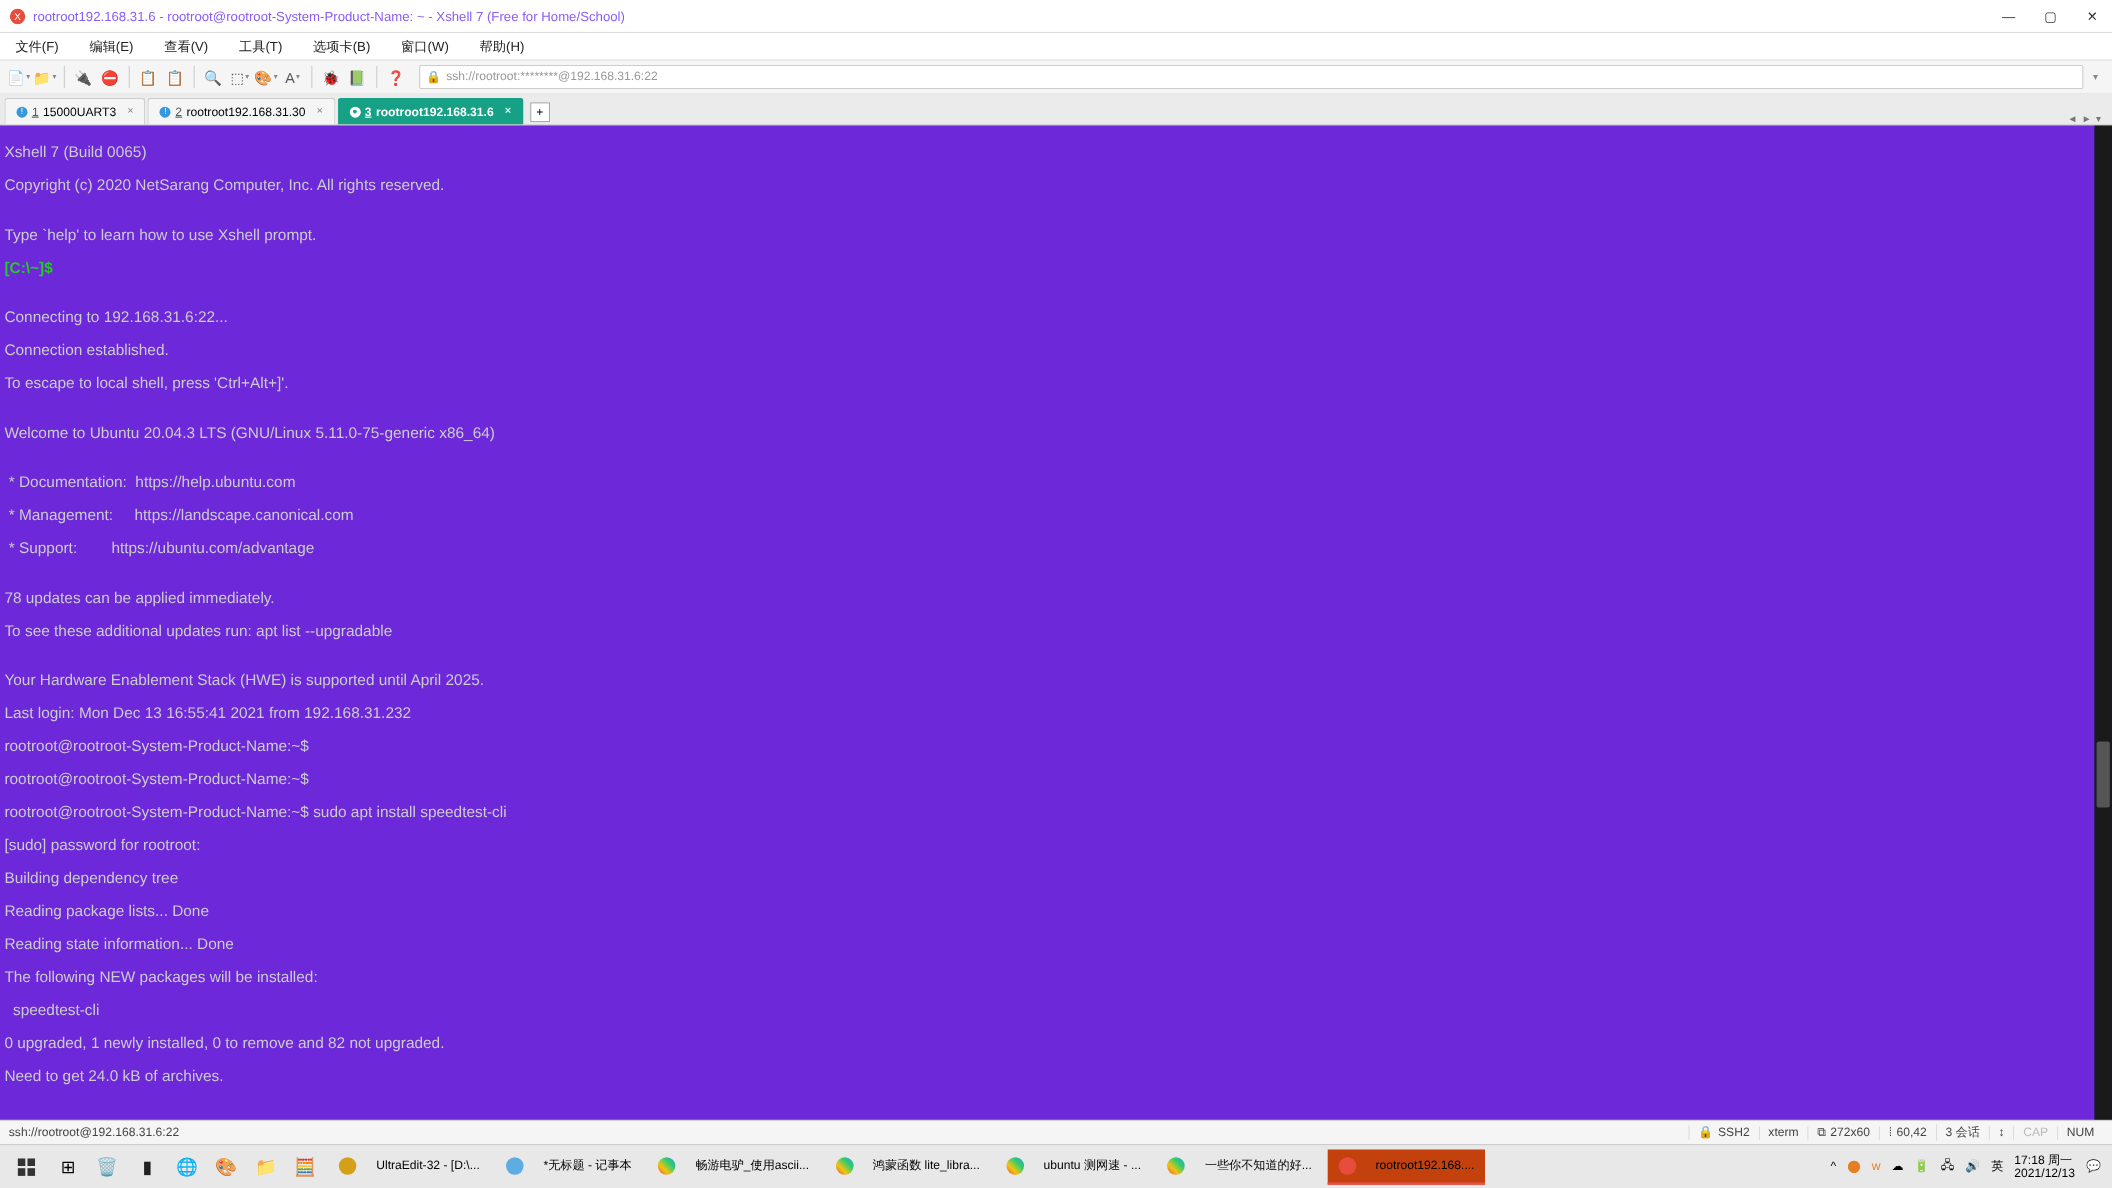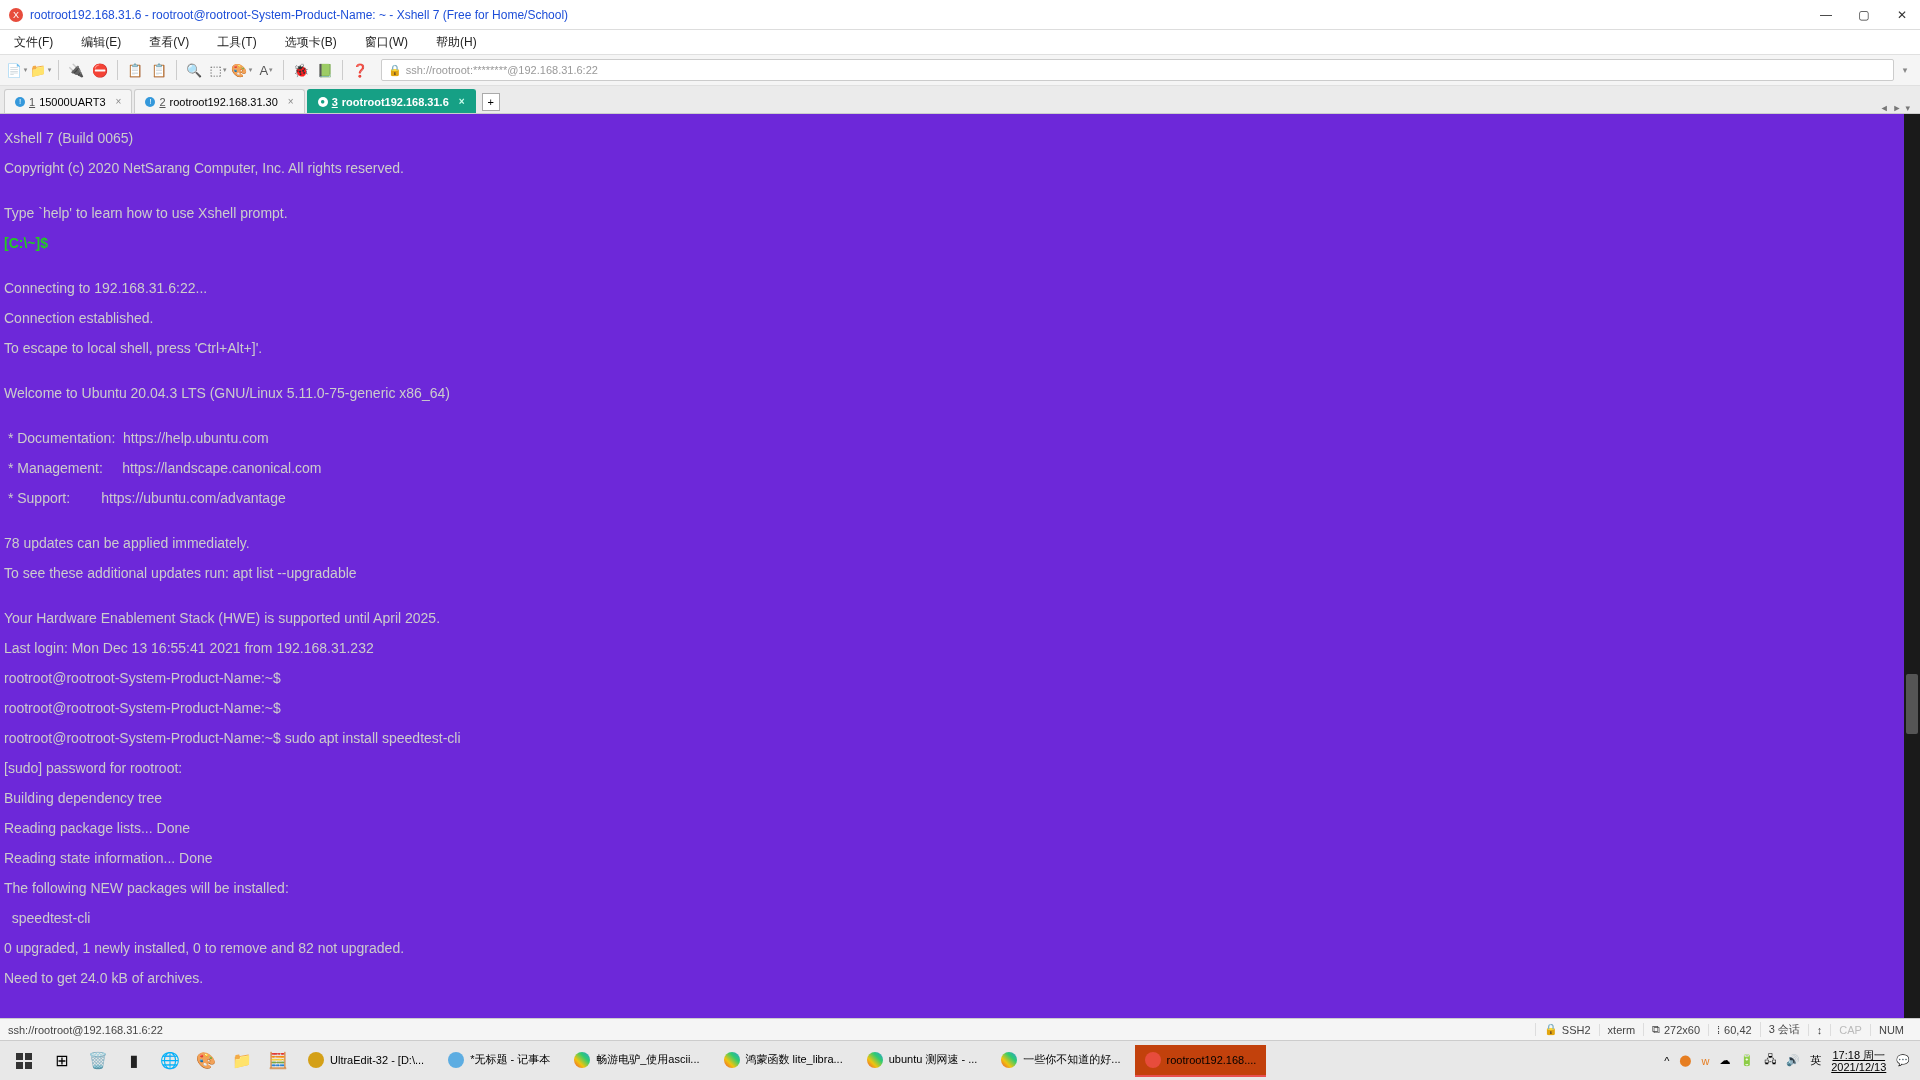--- a/index.html
+++ b/index.html
@@ -1,19 +1,19 @@
 <!DOCTYPE html>
 <html><head>
 <meta charset="utf-8">
 <style>
 * { margin:0; padding:0; box-sizing:border-box; font-family:"Segoe UI",Tahoma,sans-serif; }
 html,body { width:1920px; height:1080px; overflow:hidden; background:#fff; }
 .titlebar { height:30px; background:#fff; display:flex; align-items:center; padding:0 8px; border-bottom:1px solid #ddd; }
 .titlebar .app-icon { width:16px; height:16px; margin-right:6px; }
-.titlebar .title { font-size:12px; color:#1d4ed8; flex:1; }
+.titlebar .title { font-size:12px; color:#8b5cf6; flex:1; }
 .titlebar .win-btns { display:flex; gap:18px; }
 .titlebar .win-btn { width:20px; height:20px; display:flex; align-items:center; justify-content:center; font-size:12px; color:#333; cursor:pointer; }
 .menubar { height:24px; background:#fff; display:flex; align-items:center; padding:0 8px; font-size:12px; gap:16px; }
 .menubar .menu-item { padding:2px 6px; cursor:pointer; color:#222; }
 .toolbar { height:32px; background:#f5f5f5; border-top:1px solid #e0e0e0; border-bottom:1px solid #e0e0e0; display:flex; align-items:center; padding:0 6px; gap:2px; }
 .toolbar .tb-btn { width:22px; height:22px; display:flex; align-items:center; justify-content:center; cursor:pointer; border-radius:2px; font-size:13px; color:#555; }
 .toolbar .tb-btn .drop { font-size:7px; color:#888; margin-left:1px; }
 .toolbar .sep { width:1px; height:20px; background:#ccc; margin:0 4px; }
 .toolbar .addr { flex:1; height:22px; background:#fff; border:1px solid #ccc; border-radius:2px; display:flex; align-items:center; padding:0 6px; font-size:11px; color:#999; margin-left:8px; }
 .toolbar .addr .lock { margin-right:4px; color:#aaa; }
@@ -33,25 +33,25 @@
 .terminal .line { white-space:pre; }
 .terminal .green { color:#22cc22; font-weight:bold; }
 .terminal .scrollbar { position:absolute; right:0; top:0; bottom:0; width:16px; background:#1a1a1a; }
 .terminal .scrollbar .thumb { position:absolute; left:2px; right:2px; top:62%; height:60px; background:#555; border-radius:2px; }
 .statusbar { height:22px; background:#f5f5f5; border-top:1px solid #ccc; display:flex; align-items:center; font-size:11px; color:#444; padding:0 8px; }
 .statusbar .left { flex:1; }
 .statusbar .cell { padding:0 8px; border-left:1px solid #ddd; display:flex; align-items:center; gap:4px; }
 .taskbar { height:40px; background:#e8e8e8; border-top:1px solid #ccc; display:flex; align-items:center; padding:0 4px; }
 .taskbar .start { width:40px; height:40px; display:flex; align-items:center; justify-content:center; font-size:15px; }
 .taskbar .tb-icon { width:36px; height:36px; display:flex; align-items:center; justify-content:center; font-size:16px; }
-.taskbar .task { height:32px; padding:0 10px; display:flex; align-items:center; font-size:11px; gap:6px; max-width:180px; overflow:hidden; white-space:nowrap; border-bottom:2px solid transparent; margin:0 2px; }
+.taskbar .task { height:32px; padding:0 10px; display:flex; align-items:center; font-size:11px; gap:18px; max-width:180px; overflow:hidden; white-space:nowrap; border-bottom:2px solid transparent; margin:0 2px; }
 .taskbar .task.active { background:#c2410c; border-bottom-color:#e85050; }
 .taskbar .task .ico { width:16px; height:16px; border-radius:50%; flex-shrink:0; }
 .taskbar .tray { margin-left:auto; display:flex; align-items:center; gap:10px; font-size:11px; padding-right:6px; }
-.taskbar .clock { text-align:center; line-height:12px; font-size:11px;text-decoration:underline; }
+.taskbar .clock { text-align:left; line-height:12px; font-size:11px; }
 .app-icon-svg { width:16px; height:16px; }
 </style>
 </head>
 <body>
 
 <div class="titlebar">
   <span class="app-icon">
     <svg class="app-icon-svg" viewBox="0 0 16 16">
         <circle cx="8" cy="8" r="7" fill="#e74c3c"></circle>
         <text x="8" y="11" text-anchor="middle" font-size="9" fill="#fff">X</text>

